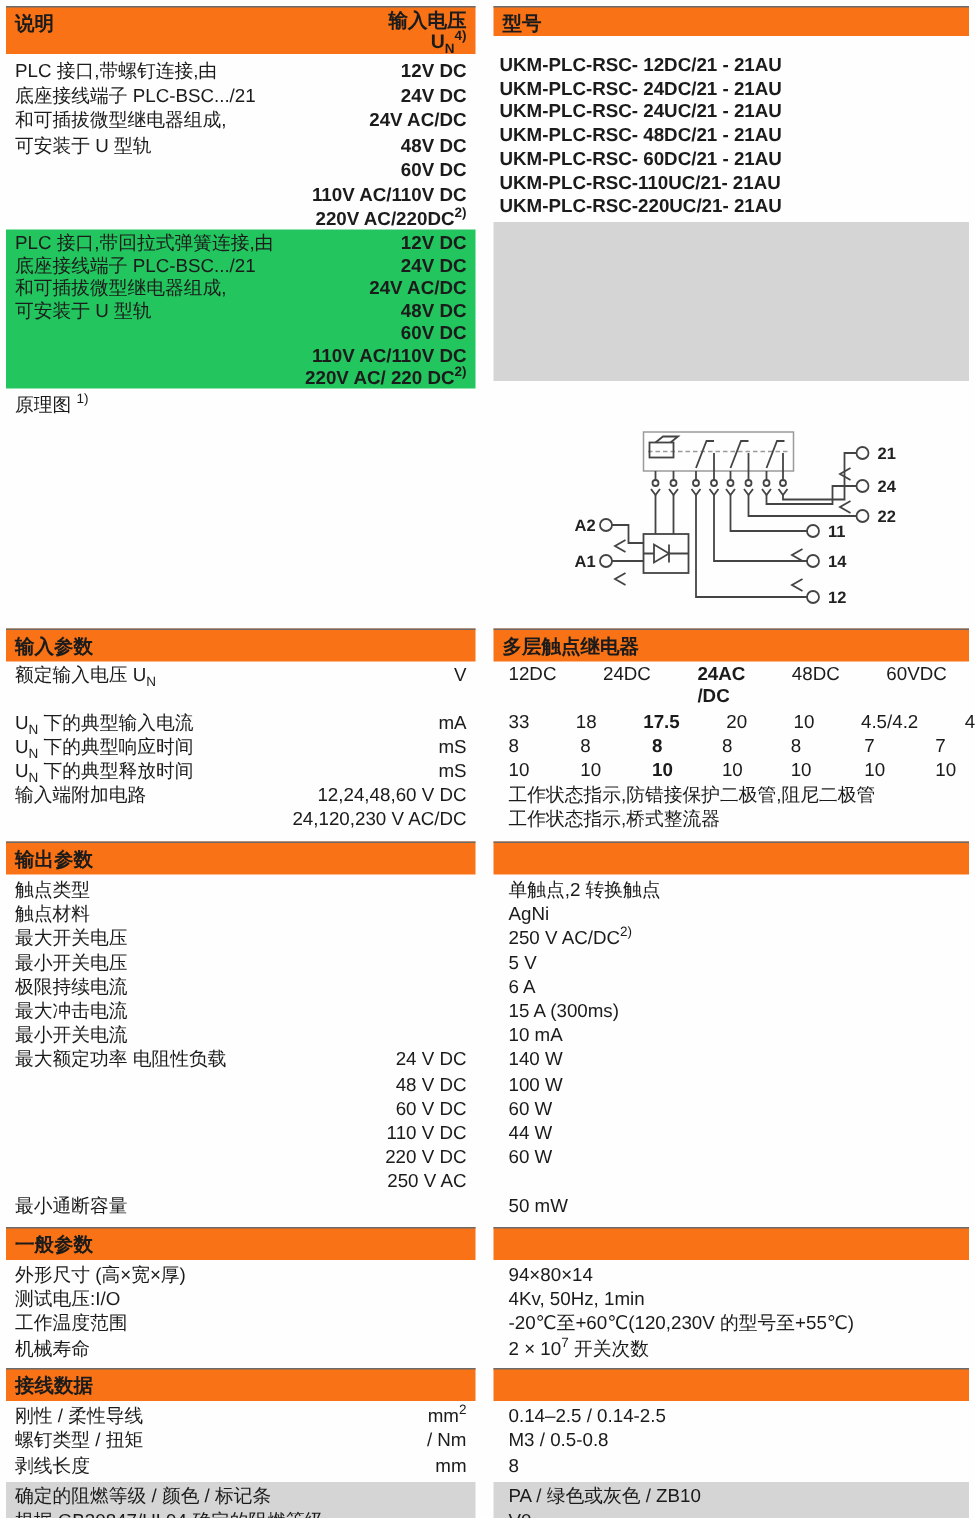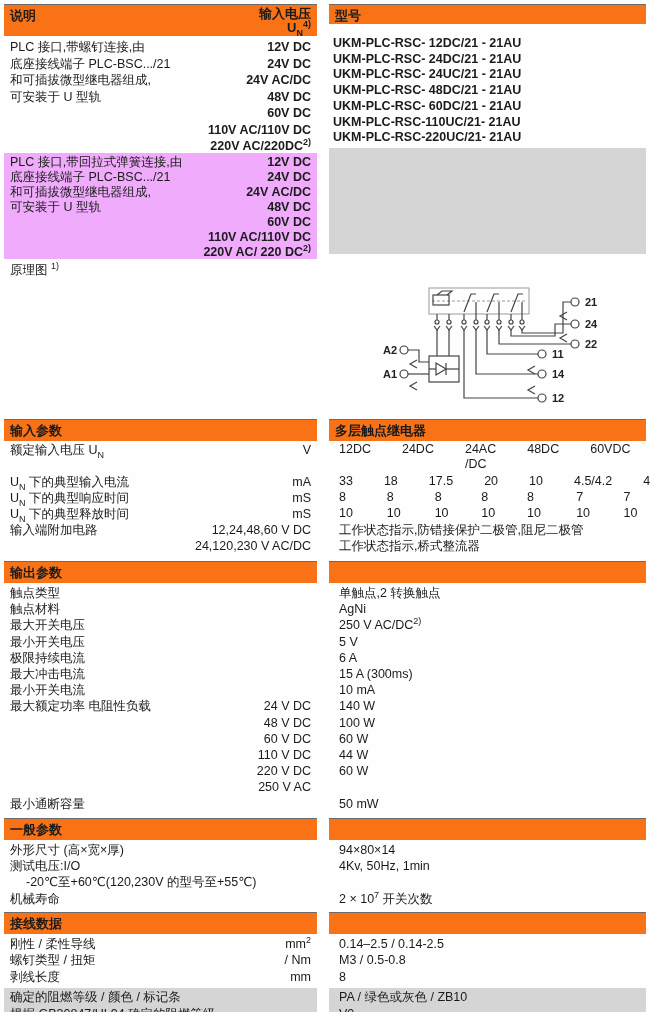--- a/index.html
+++ b/index.html
@@ -18,37 +18,37 @@
     font-weight: bold; font-size: 13px; padding: 2px 6px 1px 6px;
   }
   .b { font-weight: normal; }
   .sup { font-size: 9px; vertical-align: super; line-height: 0; }
   .sub { font-size: 9px; vertical-align: sub; line-height: 0; }
   
   .top-band-l { height: 32px; display: flex; justify-content: space-between; }
   .top-band-l .vh { text-align: right; line-height: 14px; }
   .top-band-r { height: 20px; }
   .block1 { height: 117px; padding-top: 3px; }
-  .block2 { height: 106px; padding-top: 2px; background: #f0abfc; }
+  .block2 { height: 106px; padding-top: 2px; background: #22c55e; }
   .desc { position: absolute; left: 6px; line-height: 16.5px; }
   .block2 .desc { line-height: 15px; }
   .volts { text-align: right; padding-right: 6px; font-weight: bold; line-height: 16.5px; }
   .block2 .volts { line-height: 15px; }
   .models { margin-top: 12px; font-weight: bold; line-height: 15.7px; padding-left: 4px; }
   .gray-empty { height: 106px; background: #d5d5d5; margin-top: 2px; }
   
   .schem-label { height: 20px; margin-top: 3px; padding-left: 6px; }
   .schem-wrap { height: 133px; }
   svg text { font-family: "Liberation Sans", "DejaVu Sans", sans-serif; font-size: 11px; font-weight: bold; fill: #222; }
   
   .band-row { margin-top: 4px; }
   .lblrow { display: flex; justify-content: space-between; padding: 0 6px; }
   .trow { line-height: 16px; }
   .cells { display: flex; padding-left: 10px; line-height: 15px; gap: 31px; }
-  .c0 { width: 42px; } .c1 { width: 42px; } .c2 { width: 39px; }
+  .c0 { width: 42px; } .c1 { width: 42px; } .c2 { width: 39px; font-weight: bold; }
   .c3 { width: 37px; } .c4 { width: 45px; } .c5 { width: 41px; } .c6 { width: 56px; }
   .rated { height: 33px; padding-top: 1px; }
   .val { padding-left: 10px; }
   .orow { line-height: 16.2px; }
   .grow { line-height: 16.3px; }
   .ins-block { background: #d5d5d5; margin-top: 3px; height: 36px; line-height: 17px; padding: 1px 6px; }
   .ins-block-r { background: #d5d5d5; margin-top: 3px; height: 36px; line-height: 17px; padding: 1px 0 1px 10px; }
 </style>
 </head>
 <body>
@@ -445,20 +445,23 @@
       <div class="col-r val">94×80×14</div>
   </div>
   <div class="row grow">
     <div class="col-l lblrow">
         <span>测试电压:I/O</span>
       </div>
     <div class="gut"></div>
       <div class="col-r val">4Kv, 50Hz, 1min</div>
   </div>
   <div class="row grow">
+    <div class="col-l lblrow">
+        <span>工作温度范围</span>
+      </div>
     <div class="gut"></div>
       <div class="col-r val">-20℃至+60℃(120,230V 的型号至+55℃)</div>
   </div>
   <div class="row grow">
     <div class="col-l lblrow">
         <span>机械寿命</span>
       </div>
     <div class="gut"></div>
     <div class="col-r val"><span>2 × 10</span><span class="sup">7</span><span> 开关次数</span></div>
   </div>

